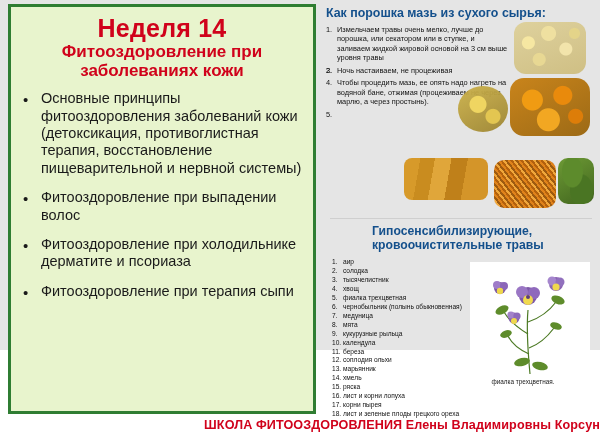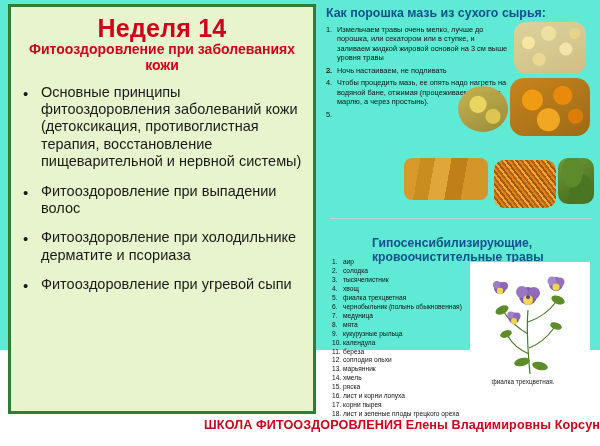--- a/index.html
+++ b/index.html
@@ -10,21 +10,21 @@
     width: 600px;
     height: 446px;
     background: #ffffff;
     font-family: "Liberation Sans", sans-serif;
     overflow: hidden;
   }
   .page {
     position: relative;
     width: 600px;
     height: 350px;
-    background: #5eead4;
+    background: #e5e5e5;
   }
 
   
   .left-panel {
     position: absolute;
     left: 8px;
     top: 4px;
     width: 308px;
     height: 410px;
     background: #e8f4cd;
@@ -37,21 +37,21 @@
     font-weight: bold;
     font-size: 25px;
     text-align: center;
     line-height: 1.05;
     margin: 2px 0 1px 0;
     letter-spacing: 0.2px;
   }
   .subtitle {
     color: #d0021b;
     font-weight: bold;
-    font-size: 14px;
+    font-size: 17px;
     text-align: center;
     line-height: 1.12;
     margin: 0 0 10px 0;
   }
   .bullets {
     margin: 0;
     padding: 0;
     list-style: none;
     color: #1a1a1a;
   }
@@ -128,21 +128,21 @@
   }
   .blob {
     position: absolute;
     border-radius: 50%;
   }
 
   
   .hypo-head {
     position: absolute;
     left: 372px;
-    top: 236px;
+    top: 224px;
     width: 222px;
     color: #14508c;
     font-weight: bold;
     font-size: 12.2px;
     line-height: 1.18;
   }
   .herb-list {
     position: absolute;
     left: 332px;
     top: 258px;
@@ -204,38 +204,38 @@
       <li>
         <span class="dot">•</span>
         <span>Фитооздоровление при выпадении волос</span>
       </li>
       <li>
         <span class="dot">•</span>
         <span>Фитооздоровление при холодильнике дерматите и псориаза</span>
       </li>
       <li>
         <span class="dot">•</span>
-        <span>Фитооздоровление при угревой сыпи</span>
+        <span>Фитооздоровление при терапия сыпи</span>
       </li>
     </ul>
   </div>
 
   <div class="right-col">
     <div class="r-heading">Как порошка мазь из сухого сырья:</div>
     <ol class="ol-steps" style="width:182px;">
       <li>
         <span class="num">1.</span>
         <span>Измельчаем травы очень мелко, лучше до порошка, или секатором или в ступке, и заливаем жидкой жировой основой на 3 см выше уровня травы</span>
       </li>
       <li>
         <span class="num">2.</span>
       </li>
       <li>
         <span class="num">3.</span>
-        <span>Ночь настаиваем, не подливать</span>
+        <span>Ночь настаиваем, не процеживая</span>
       </li>
       <li>
         <span class="num">4.</span>
         <span>Чтобы процедить мазь, ее опять надо нагреть на водяной бане, отжимая (процеживаем не через марлю, а через простынь).</span>
       </li>
       <li>
         <span class="num">5.</span>
       </li>
     </ol>
   </div>

